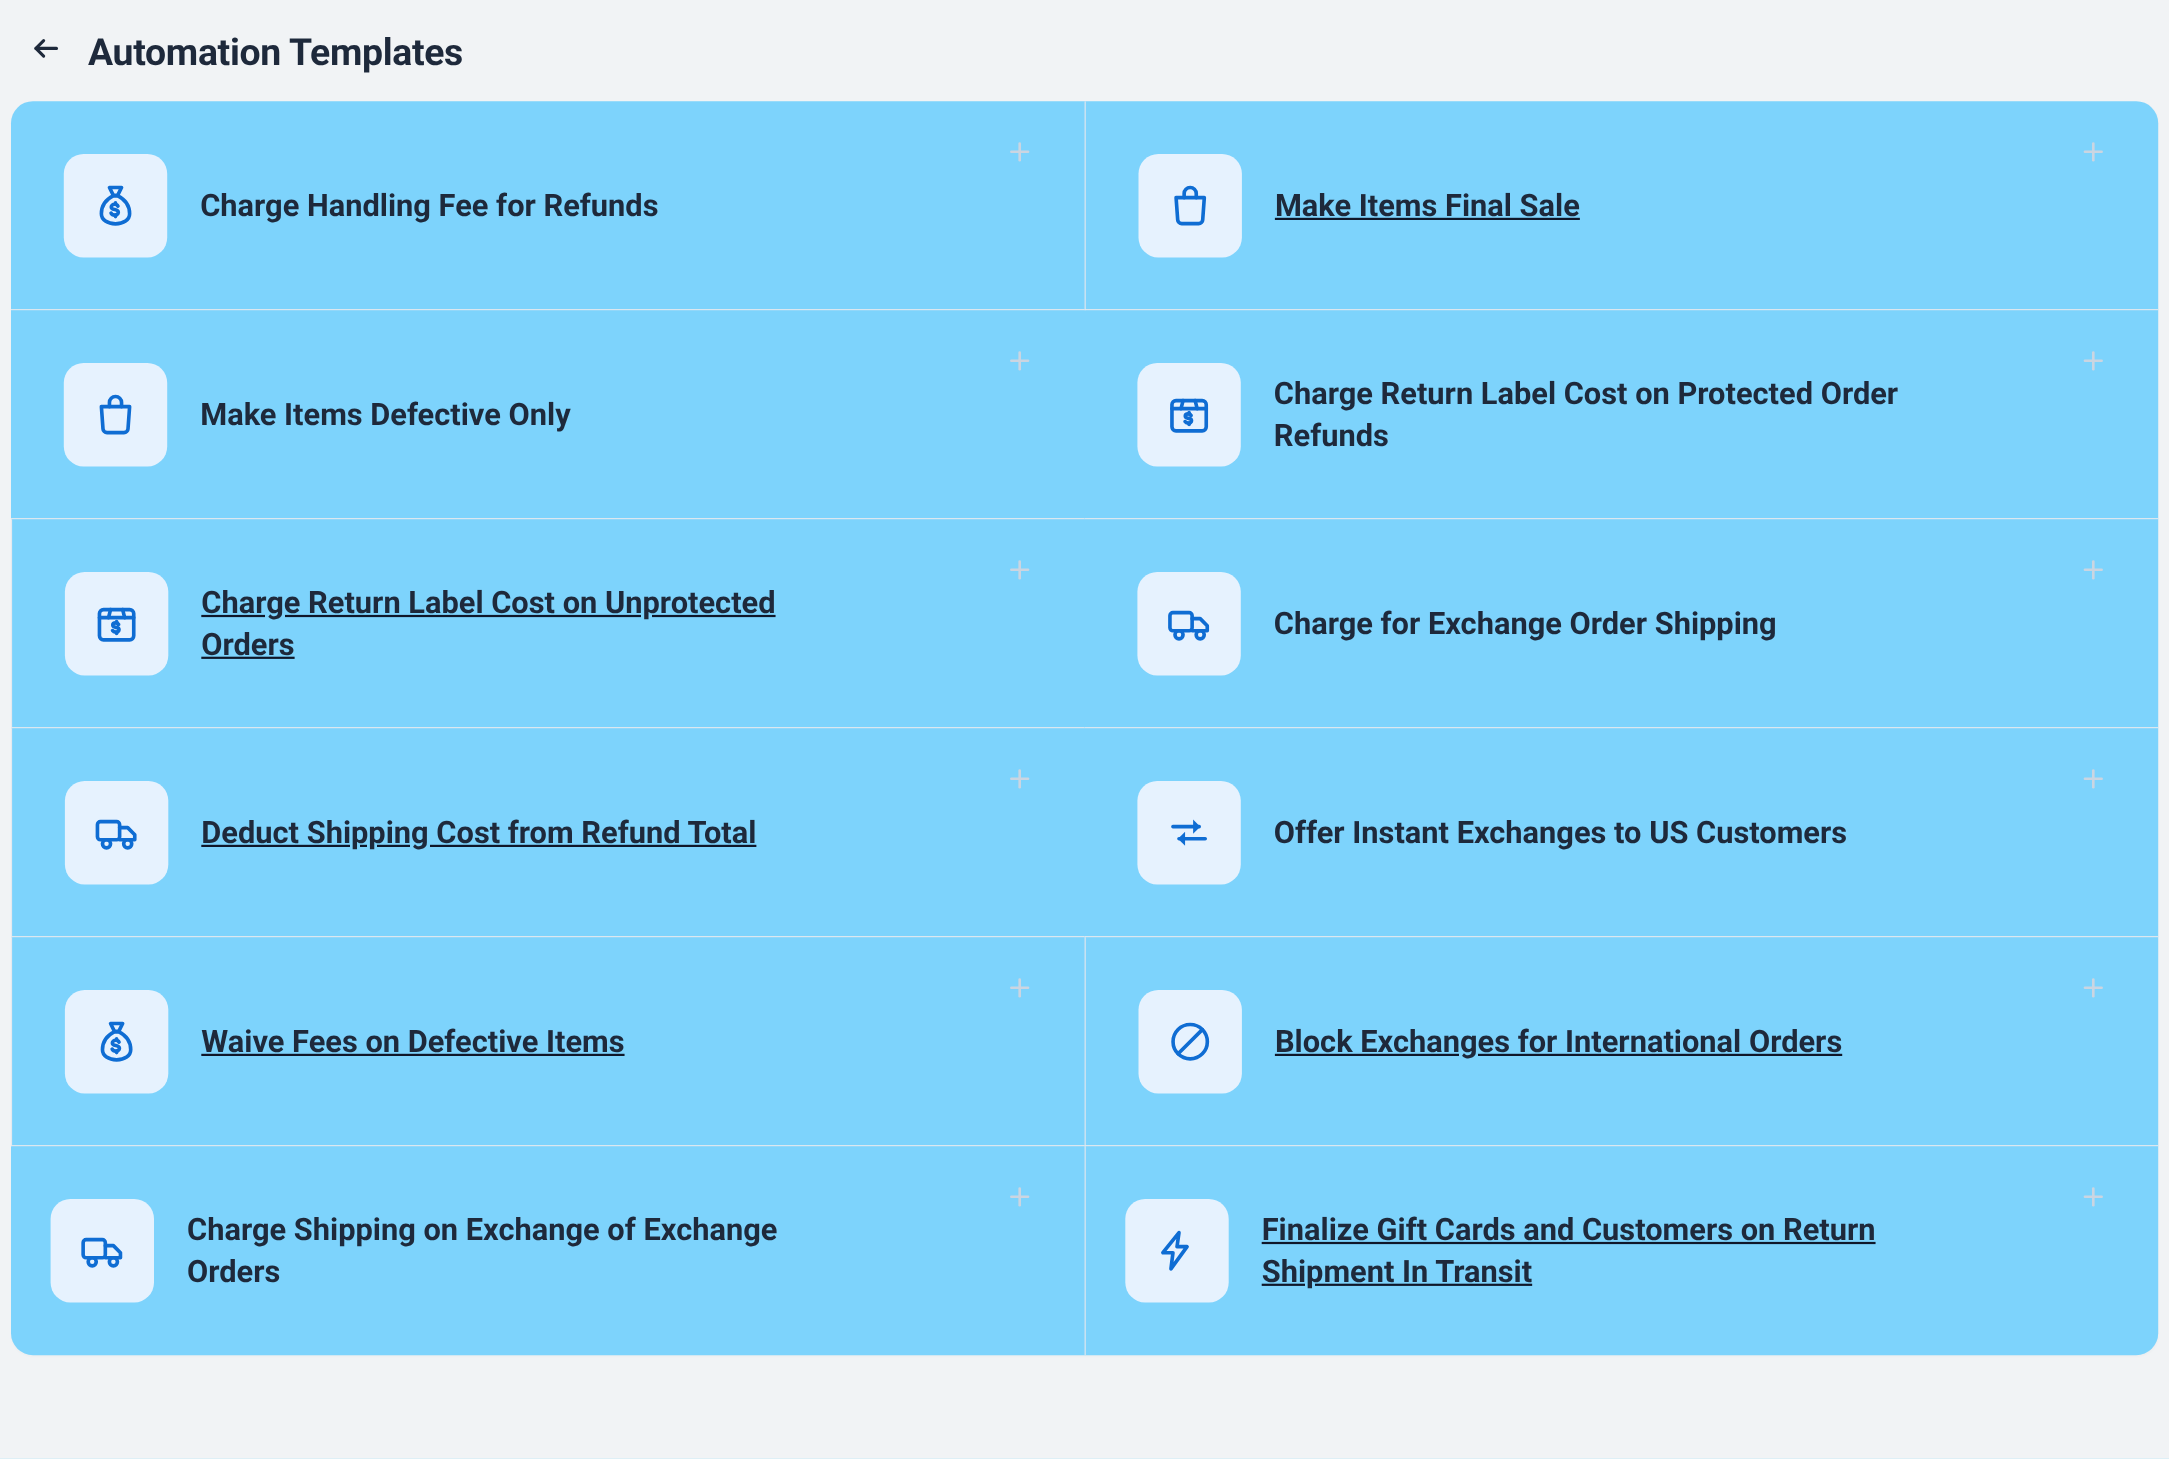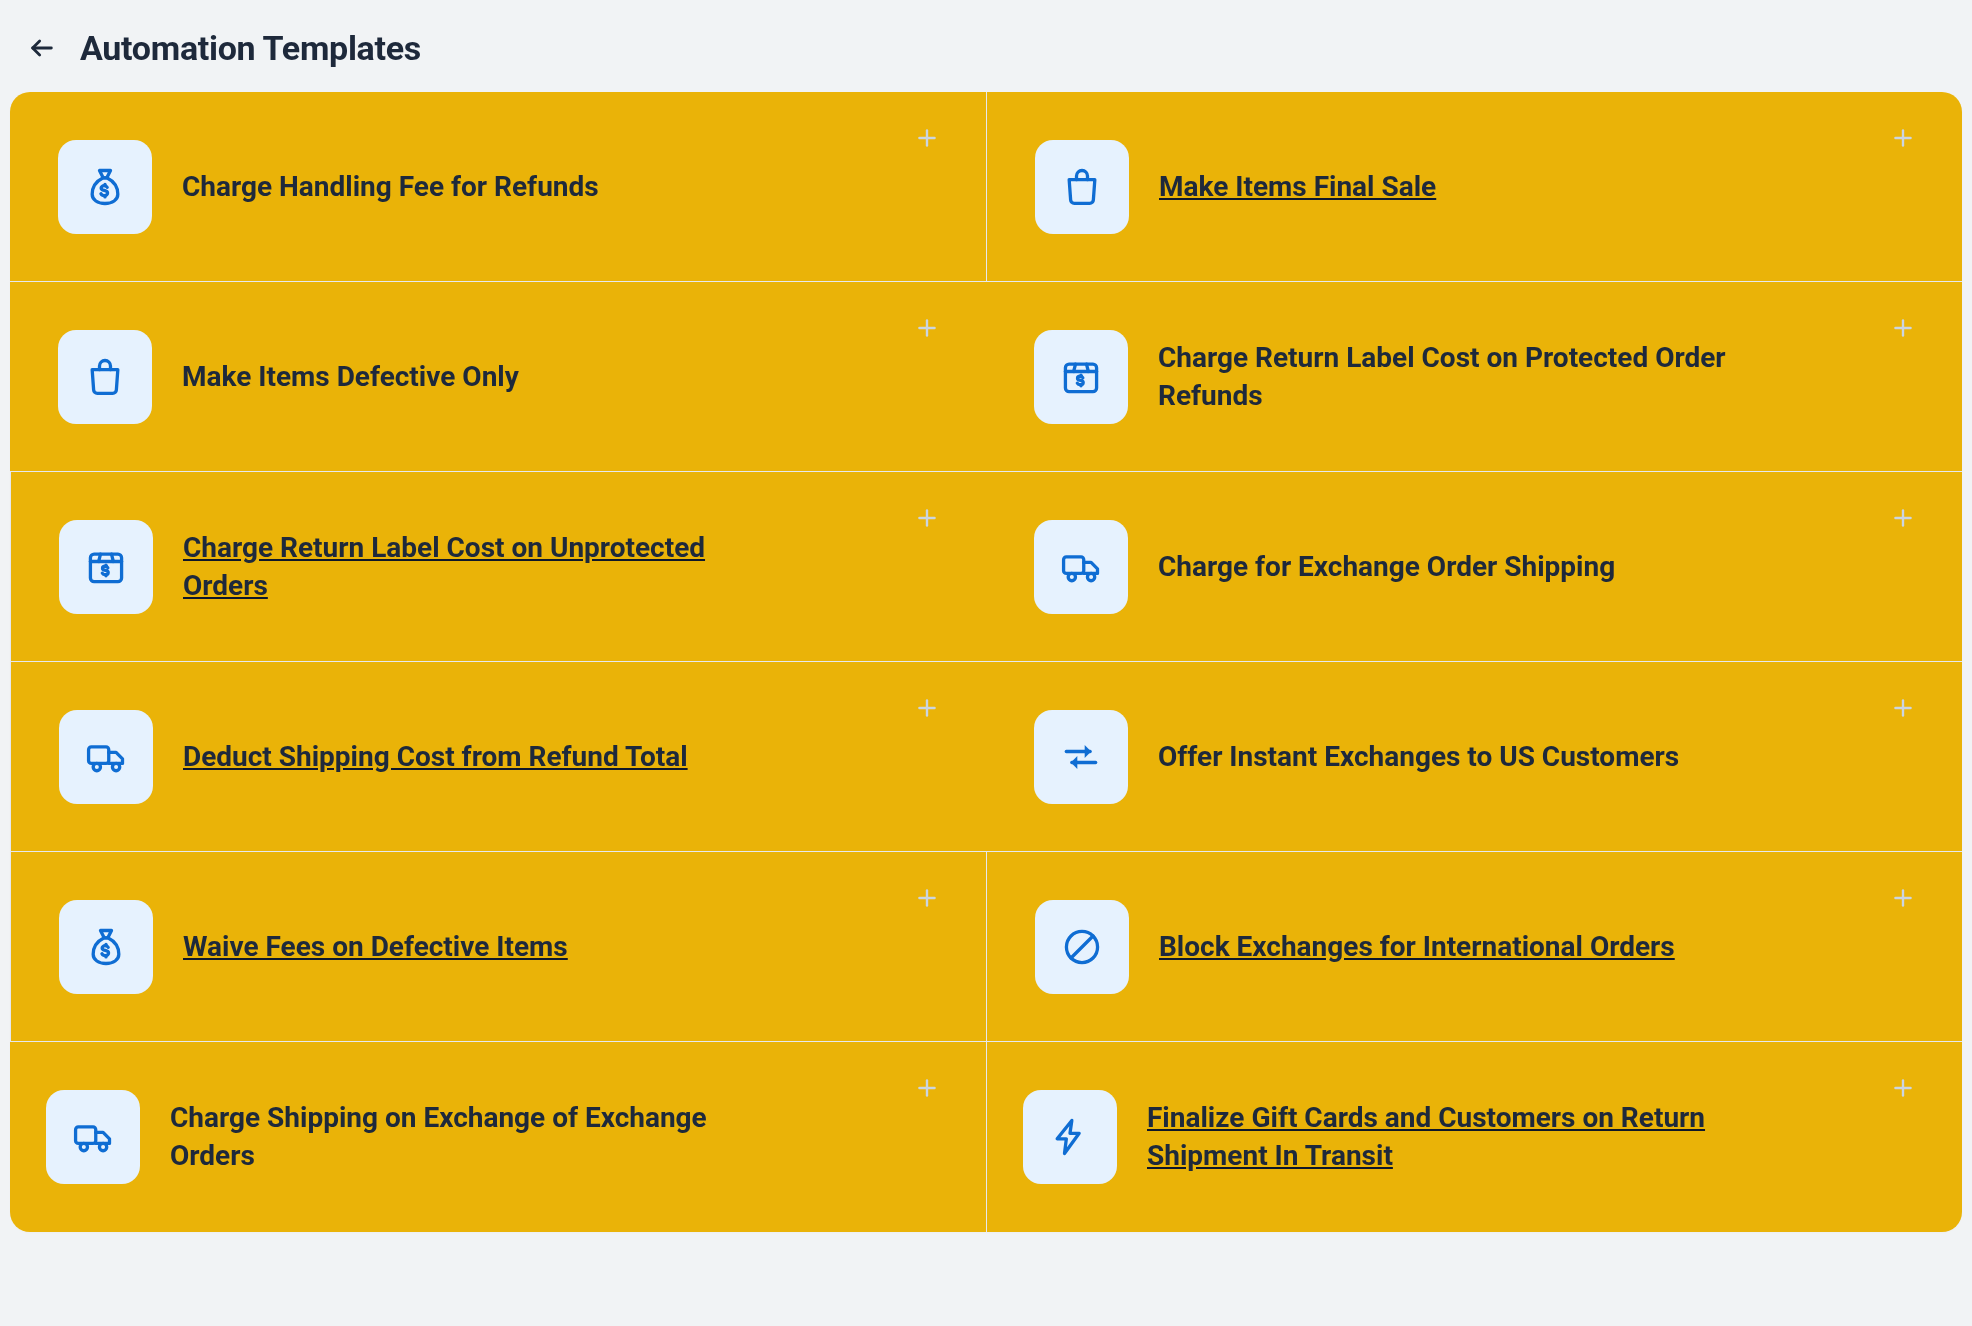--- a/index.html
+++ b/index.html
@@ -8,42 +8,42 @@
       height: 100%;
       background: #f1f3f5;
       font-family: -apple-system, BlinkMacSystemFont, "Segoe UI", Roboto, "Helvetica Neue", Arial, sans-serif;
       color: #0f172a;
     }
     .page {
       padding: 0 0 30px 0;
     }
     .header {
       display: flex;
-      align-items: flex-end;
+      align-items: flex-start;
       gap: 20px;
       padding: 28px 24px 24px 24px;
     }
     .back-btn {
       width: 36px;
       height: 36px;
       display: flex;
       align-items: center;
       justify-content: center;
       cursor: pointer;
       border-radius: 6px;
     }
     .back-btn svg { width: 28px; height: 28px; }
     .page-title {
       font-size: 34px;
       font-weight: 700;
       color: #1e293b;
       letter-spacing: -0.3px;
     }
     .card {
-      background: #eab308;
+      background: #7dd3fc;
       margin: 0 10px;
       border-radius: 20px;
       overflow: hidden;
       box-shadow: 0 1px 2px rgba(0,0,0,0.02);
     }
     .grid {
       display: grid;
       grid-template-columns: 1fr 1fr;
     }
     .cell {

